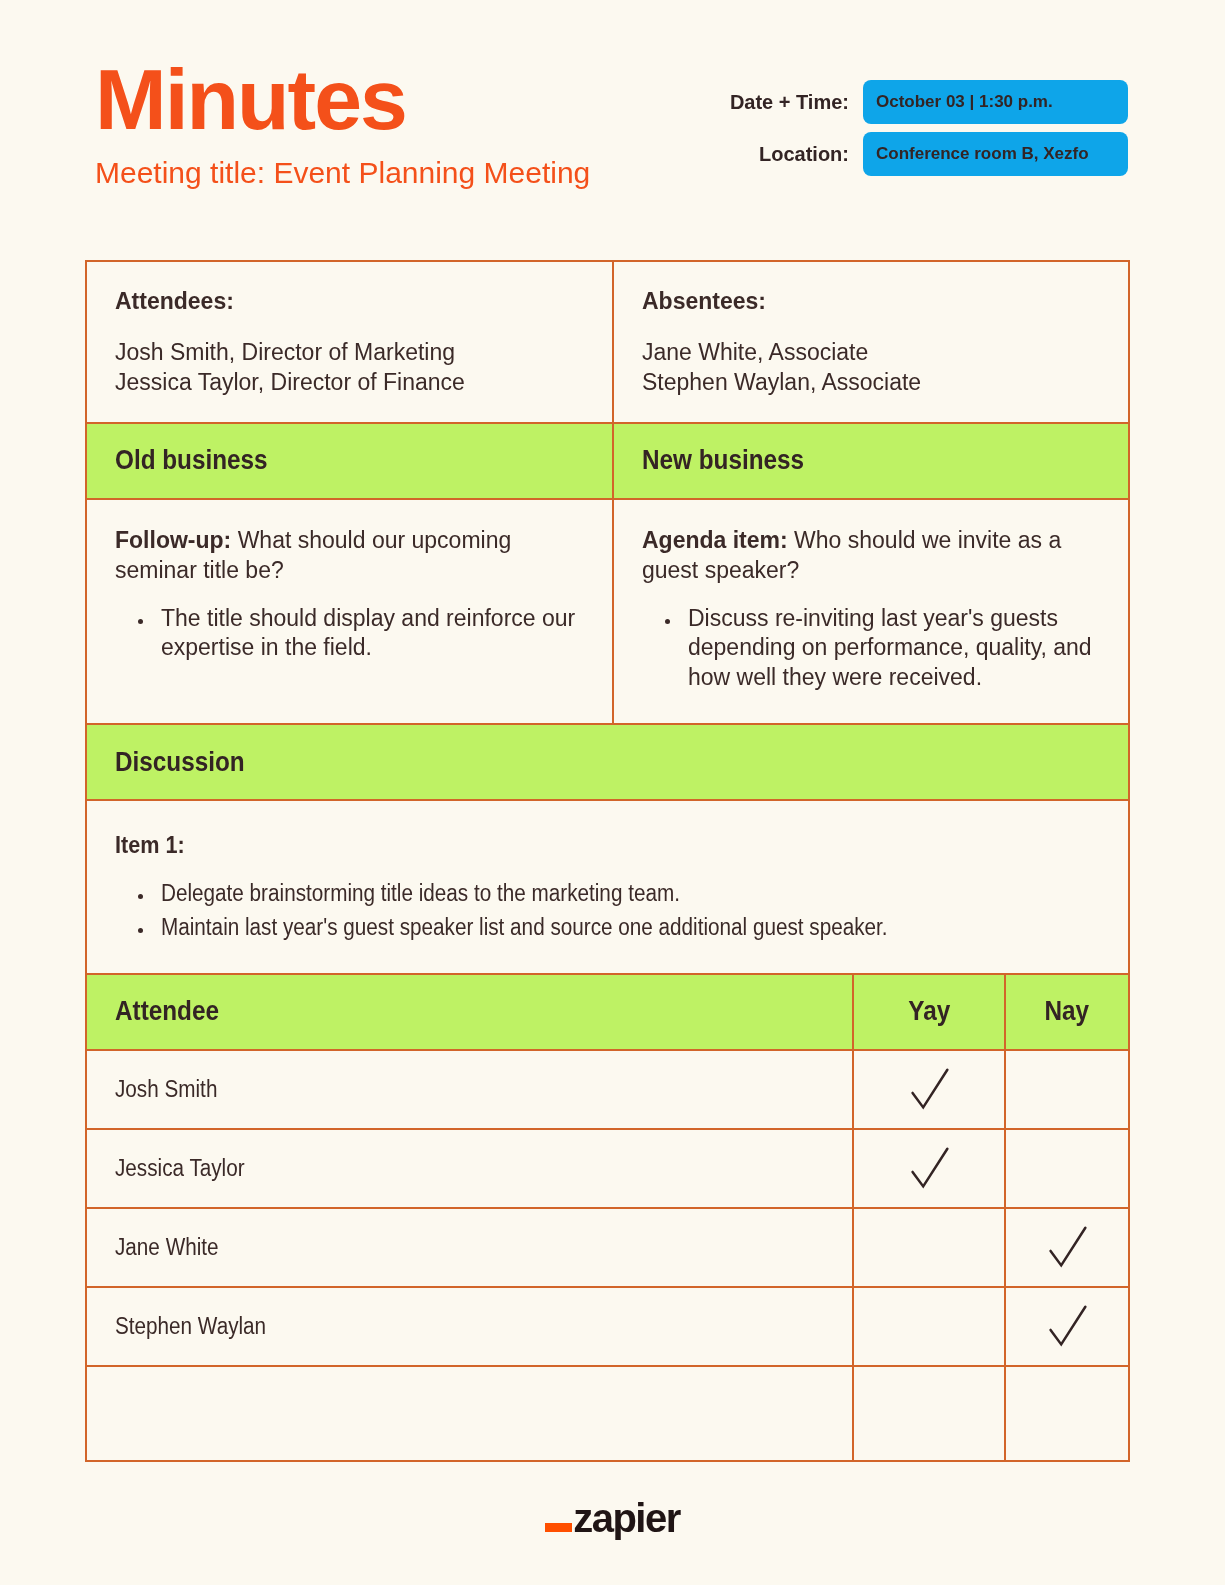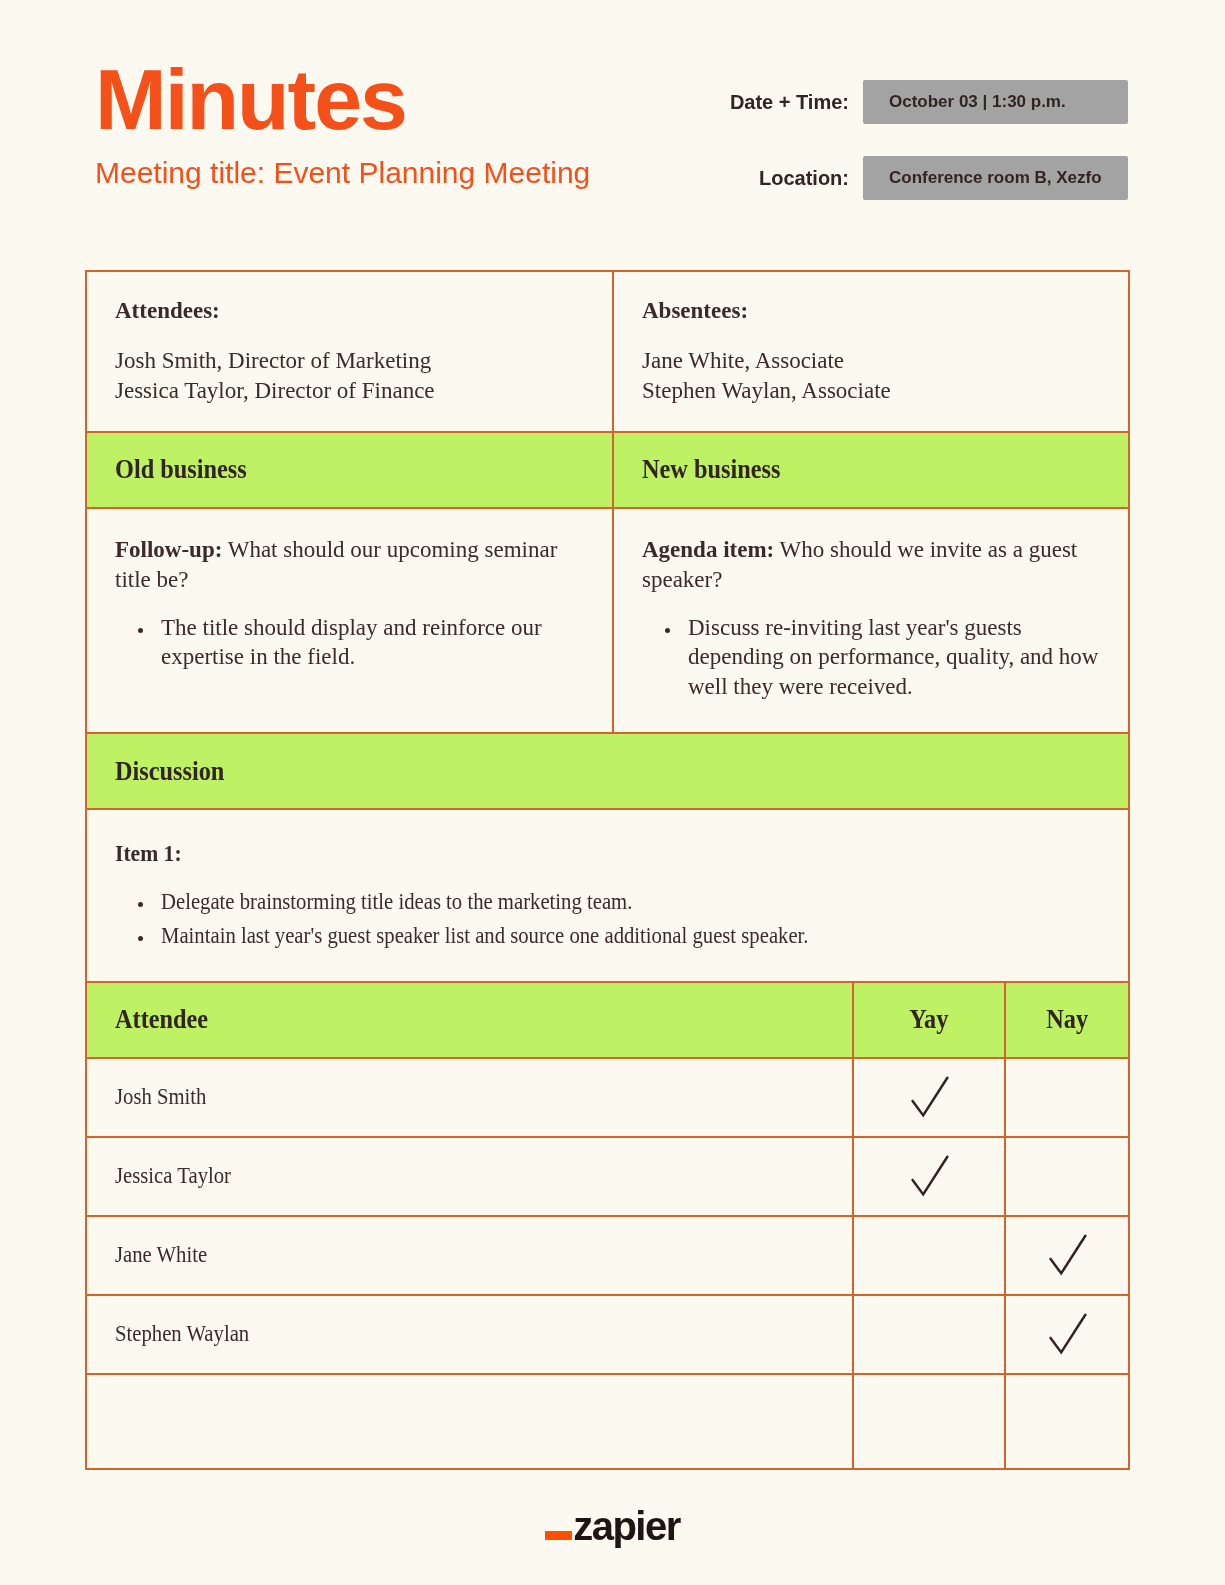--- a/index.html
+++ b/index.html
@@ -35,61 +35,60 @@
     margin-top: 14px;
     font-size: 30px;
     font-weight: 400;
     color: #F4501A;
   }
   .header-right {
     width: 430px;
     margin-top: 24px;
     display: flex;
     flex-direction: column;
-    gap: 32px;
+    gap: 8px;
   }
   .meta-row {
     display: flex;
     align-items: center;
     justify-content: flex-end;
     gap: 14px;
   }
   .meta-label {
     font-size: 20px;
     font-weight: 700;
     color: #332424;
     white-space: nowrap;
   }
   .meta-box {
     width: 265px;
     height: 44px;
-    background: #a3a3a3;
-    border-radius: 2px;
+    background: #0ea5e9;
+    border-radius: 8px;
     display: flex;
     align-items: center;
-    padding-left: 26px;
+    padding-left: 13px;
     font-size: 17px;
     font-weight: 700;
     color: #332424;
     white-space: nowrap;
     overflow: hidden;
   }
 
   
   table.minutes {
     margin: 70px 0 0 85px;
     width: 1043px;
     border-collapse: collapse;
     table-layout: fixed;
   }
   table.minutes td {
     border: 2px solid #D2652A;
     vertical-align: top;
     background: #FCF9F0;
-    font-family: Liberation Serif, serif;
   }
   td.cell { padding: 26px 30px 24px 28px; }
   .cell-label { font-size: 23px; font-weight: 700; }
   .cell-lines { margin-top: 22px; font-size: 23px; line-height: 1.32; }
 
   tr.r-head td {
     background: #bef264;
     height: 76px;
     vertical-align: middle;
     padding: 0 0 0 28px;

